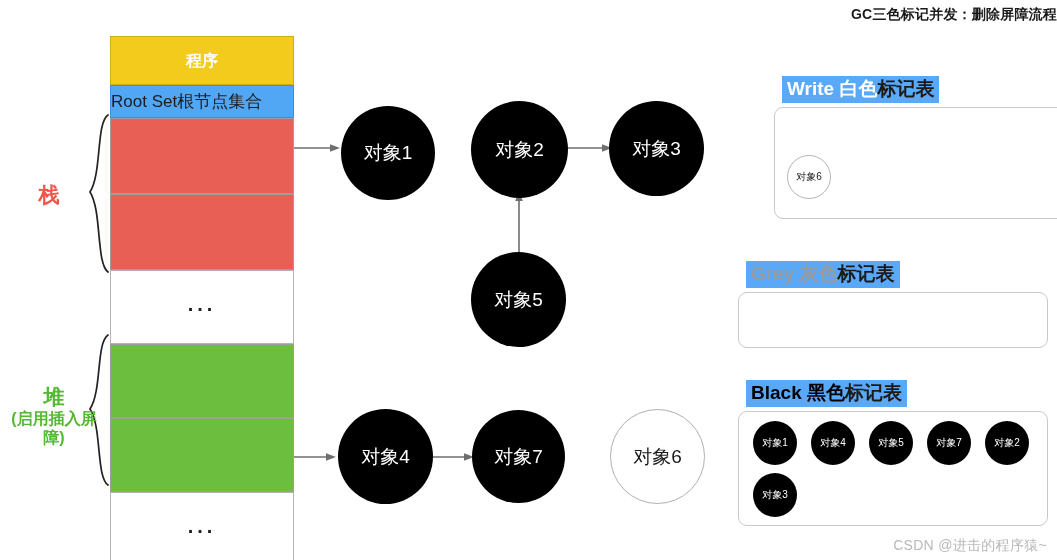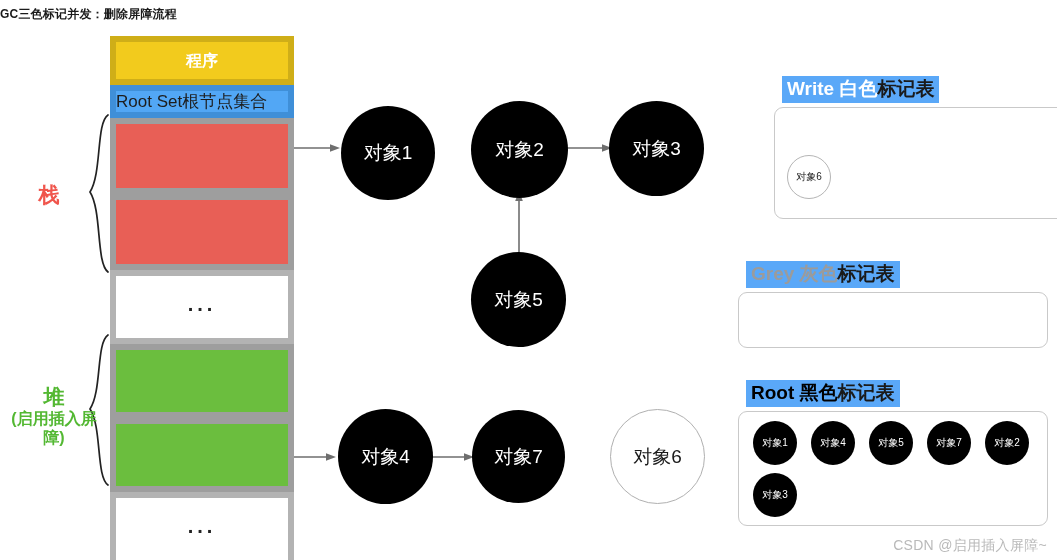--- a/index.html
+++ b/index.html
@@ -6,28 +6,28 @@
   body{
     width:1057px;height:560px;
     background:#ffffff;
     font-family:"Liberation Sans","DejaVu Sans",sans-serif;
     position:relative;overflow:hidden;
   }
   #canvas{position:absolute;left:0;top:0;width:1057px;height:560px;}
 
   
   .title{
-    position:absolute;left:0;top:6px;width:1057px;text-align:left;
-    font-size:12px;font-weight:bold;color:#1a1a1a;letter-spacing:.2px;
+    position:absolute;left:0;top:6px;width:1057px;text-align:right;
+    font-size:14px;font-weight:bold;color:#1a1a1a;letter-spacing:.2px;
   }
 
   
   .memcol{position:absolute;left:110px;top:36px;width:184px;}
   .memblock{
-    box-sizing:border-box;width:184px;border:6px solid #d946ef;
+    box-sizing:border-box;width:184px;border:1px solid #d946ef;
     display:flex;align-items:center;justify-content:center;
     font-size:16px;line-height:1;
   }
   .blk-program{height:49px;background:#f2cb1d;color:#ffffff;font-weight:bold;border-color:#cfae18;}
   .blk-root{height:33px;background:#52a7f5;color:#1d1d1d;font-size:17px;font-weight:normal;border-color:#3f8fd8;justify-content:flex-start;}
   .blk-red{height:76px;background:#e85f56;border-color:#9e9e9e;}
   .blk-green{height:74px;background:#6bbe3e;border-color:#9e9e9e;}
   .blk-dots{height:74px;background:#ffffff;border-color:#b3b3b3;color:#222;font-size:20px;letter-spacing:4px;font-weight:bold;padding-bottom:6px;}
 
   
@@ -194,21 +194,21 @@
 
   <div class="table-wrap" style="left:738px;top:261px;width:310px;height:80px;">
     <div class="tbl-title">
       <span class="t-grey">Grey 灰色</span><span class="t-suffix">标记表</span>
     </div>
     <div class="tbl-box" style="top:31px;width:310px;height:56px;"></div>
   </div>
 
   <div class="table-wrap" style="left:738px;top:380px;width:310px;height:150px;">
     <div class="tbl-title">
-      <span class="t-black">Root 黑色</span><span class="t-suffix">标记表</span>
+      <span class="t-black">Black 黑色</span><span class="t-suffix">标记表</span>
     </div>
     <div class="tbl-box" style="top:31px;width:310px;height:115px;">
       <div class="chip" style="left:14px;top:9px;">
         <span>对象1</span>
       </div>
       <div class="chip" style="left:72px;top:9px;">
         <span>对象4</span>
       </div>
       <div class="chip" style="left:130px;top:9px;">
         <span>对象5</span>
@@ -218,15 +218,15 @@
       </div>
       <div class="chip" style="left:246px;top:9px;">
         <span>对象2</span>
       </div>
       <div class="chip" style="left:14px;top:61px;">
         <span>对象3</span>
       </div>
     </div>
   </div>
 
-  <div class="watermark">CSDN @启用插入屏障~</div>
+  <div class="watermark">CSDN @进击的程序猿~</div>
 
 </div>
 
 </body></html>

